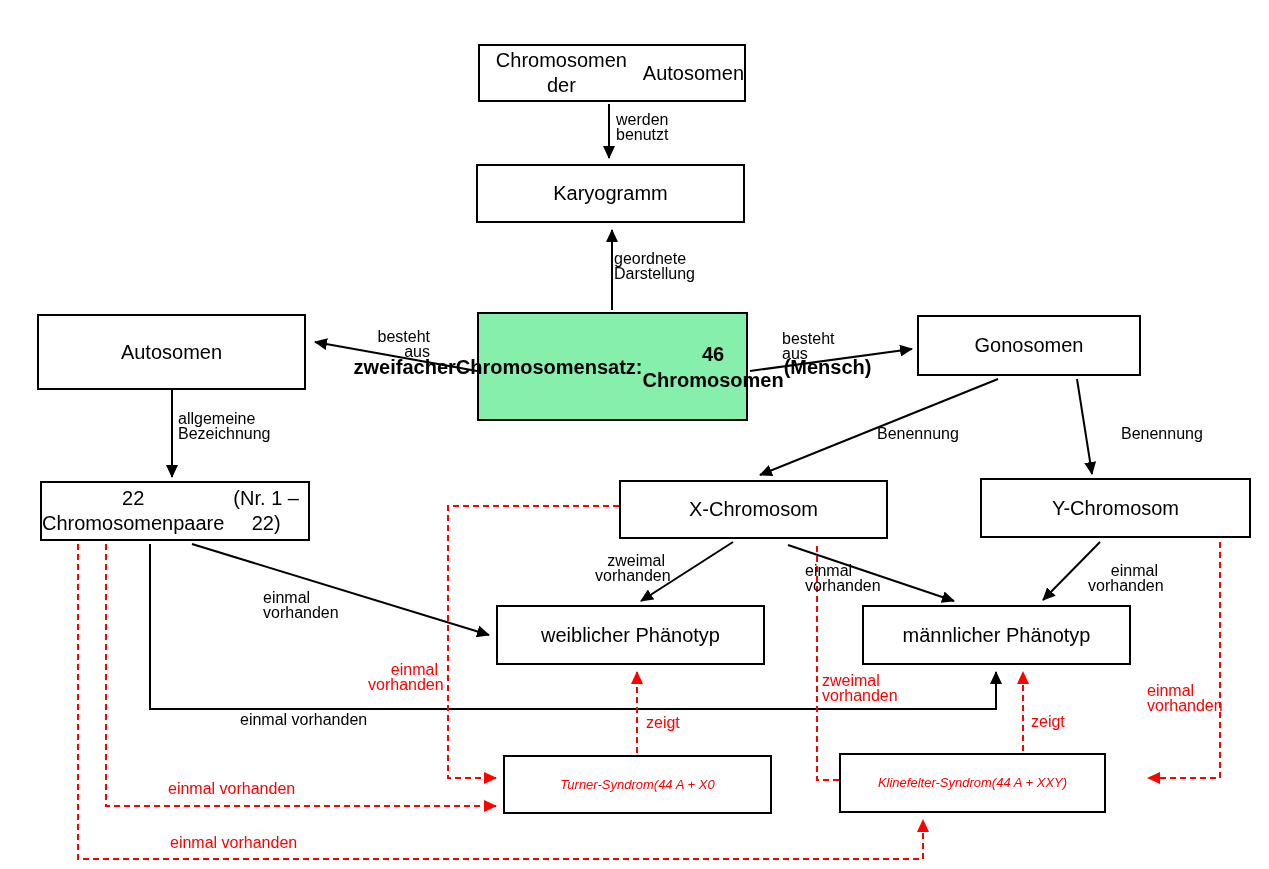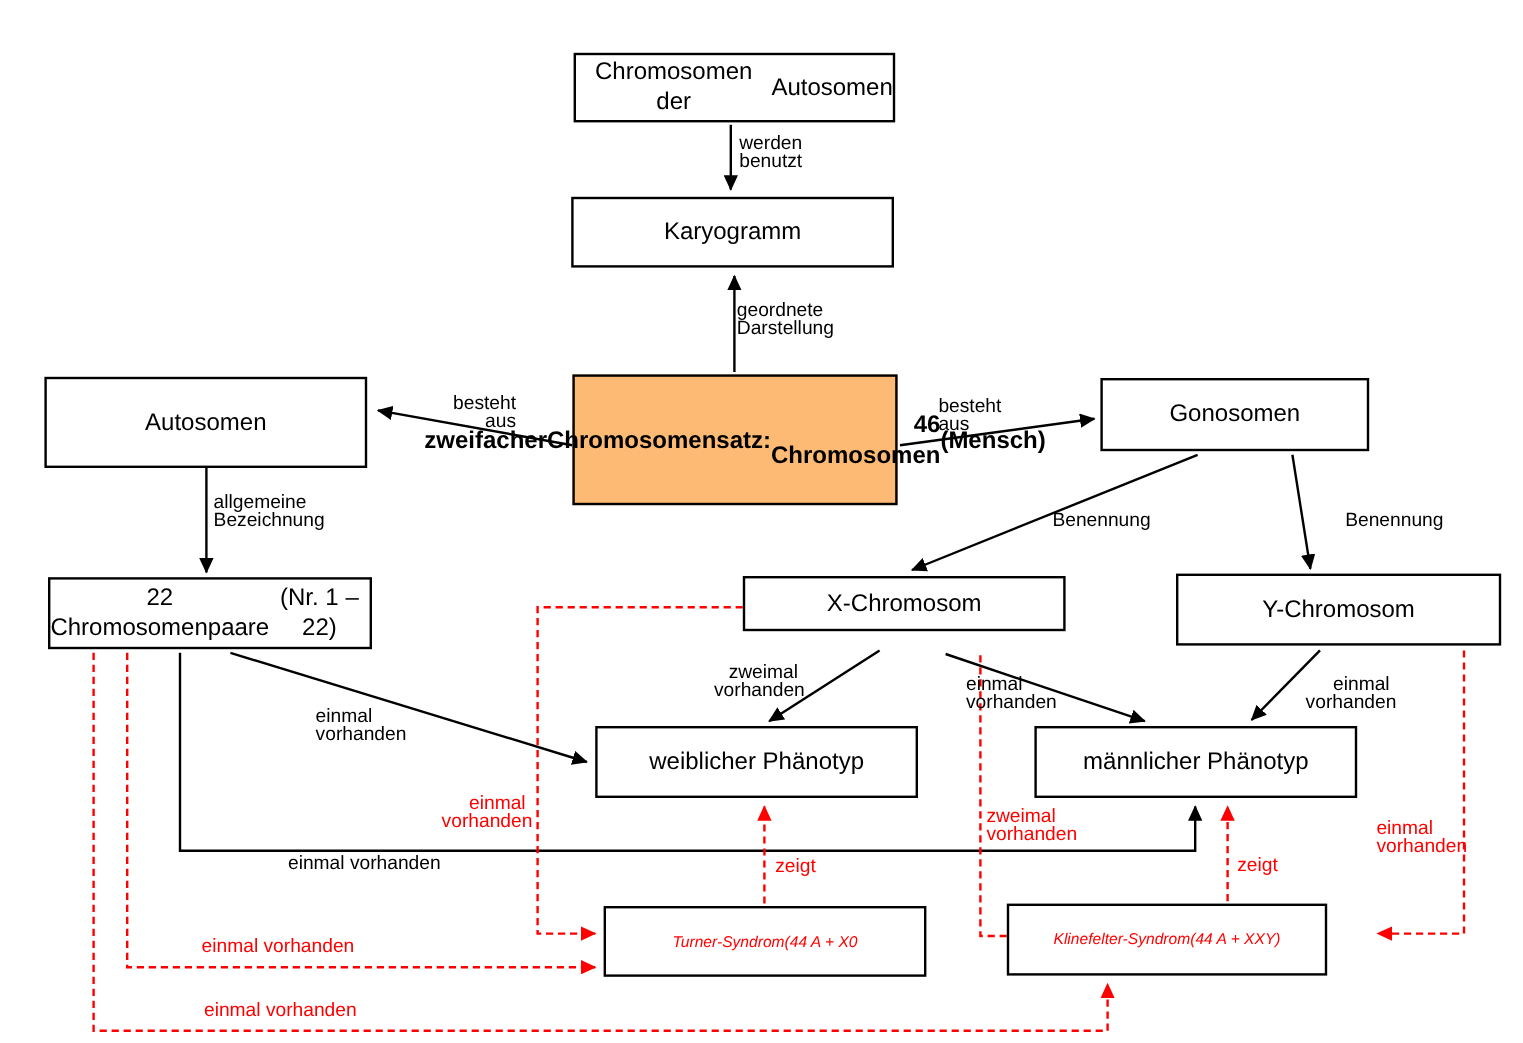--- a/index.html
+++ b/index.html
@@ -8,21 +8,21 @@
     font-family:"Liberation Sans","DejaVu Sans",sans-serif; color:#000;
     overflow:hidden;
   }
   #edges { position:absolute; left:0; top:0; width:1269px; height:869px; }
   .node {
     position:absolute; box-sizing:border-box; background:#ffffff;
     border:2px solid #000; display:flex; flex-direction:row;
     align-items:center; justify-content:center; text-align:center;
     font-size:20px; line-height:25px; color:#000;
   }
-  .node.gray { background:#fdba74; font-weight:bold; line-height:26px;text-align:right; }
+  .node.gray { background:#86efac; font-weight:bold; line-height:26px; }
   .node.syndrome { color:#ff0000; font-style:italic; font-size:13px; line-height:26px; }
   .elabel {
     position:absolute; font-size:16px; line-height:15px; color:#000;
     white-space:nowrap;
   }
   .elabel.red { color:#ff0000; }
   .elabel.alignright { text-align:right; }
   #title-box {
     position:absolute; left:5px; top:5px; width:1257px; height:31px;
     box-sizing:border-box; border:2px solid #000; background:#fff;
@@ -94,21 +94,21 @@
 
   <div class="node" style="left:917px;top:315px;width:224px;height:61px;">
     <span>Gonosomen</span>
   </div>
 
   <div class="node" style="left:40px;top:481px;width:270px;height:60px;">
     <span>22 Chromosomenpaare</span>
     <span>(Nr. 1 – 22)</span>
   </div>
 
-  <div class="node" style="left:619px;top:480px;width:269px;height:46px;">
+  <div class="node" style="left:619px;top:480px;width:269px;height:59px;">
     <span>X-Chromosom</span>
   </div>
 
   <div class="node" style="left:980px;top:478px;width:271px;height:60px;">
     <span>Y-Chromosom</span>
   </div>
 
   <div class="node" style="left:496px;top:605px;width:269px;height:60px;">
     <span>weiblicher Phänotyp</span>
   </div>

